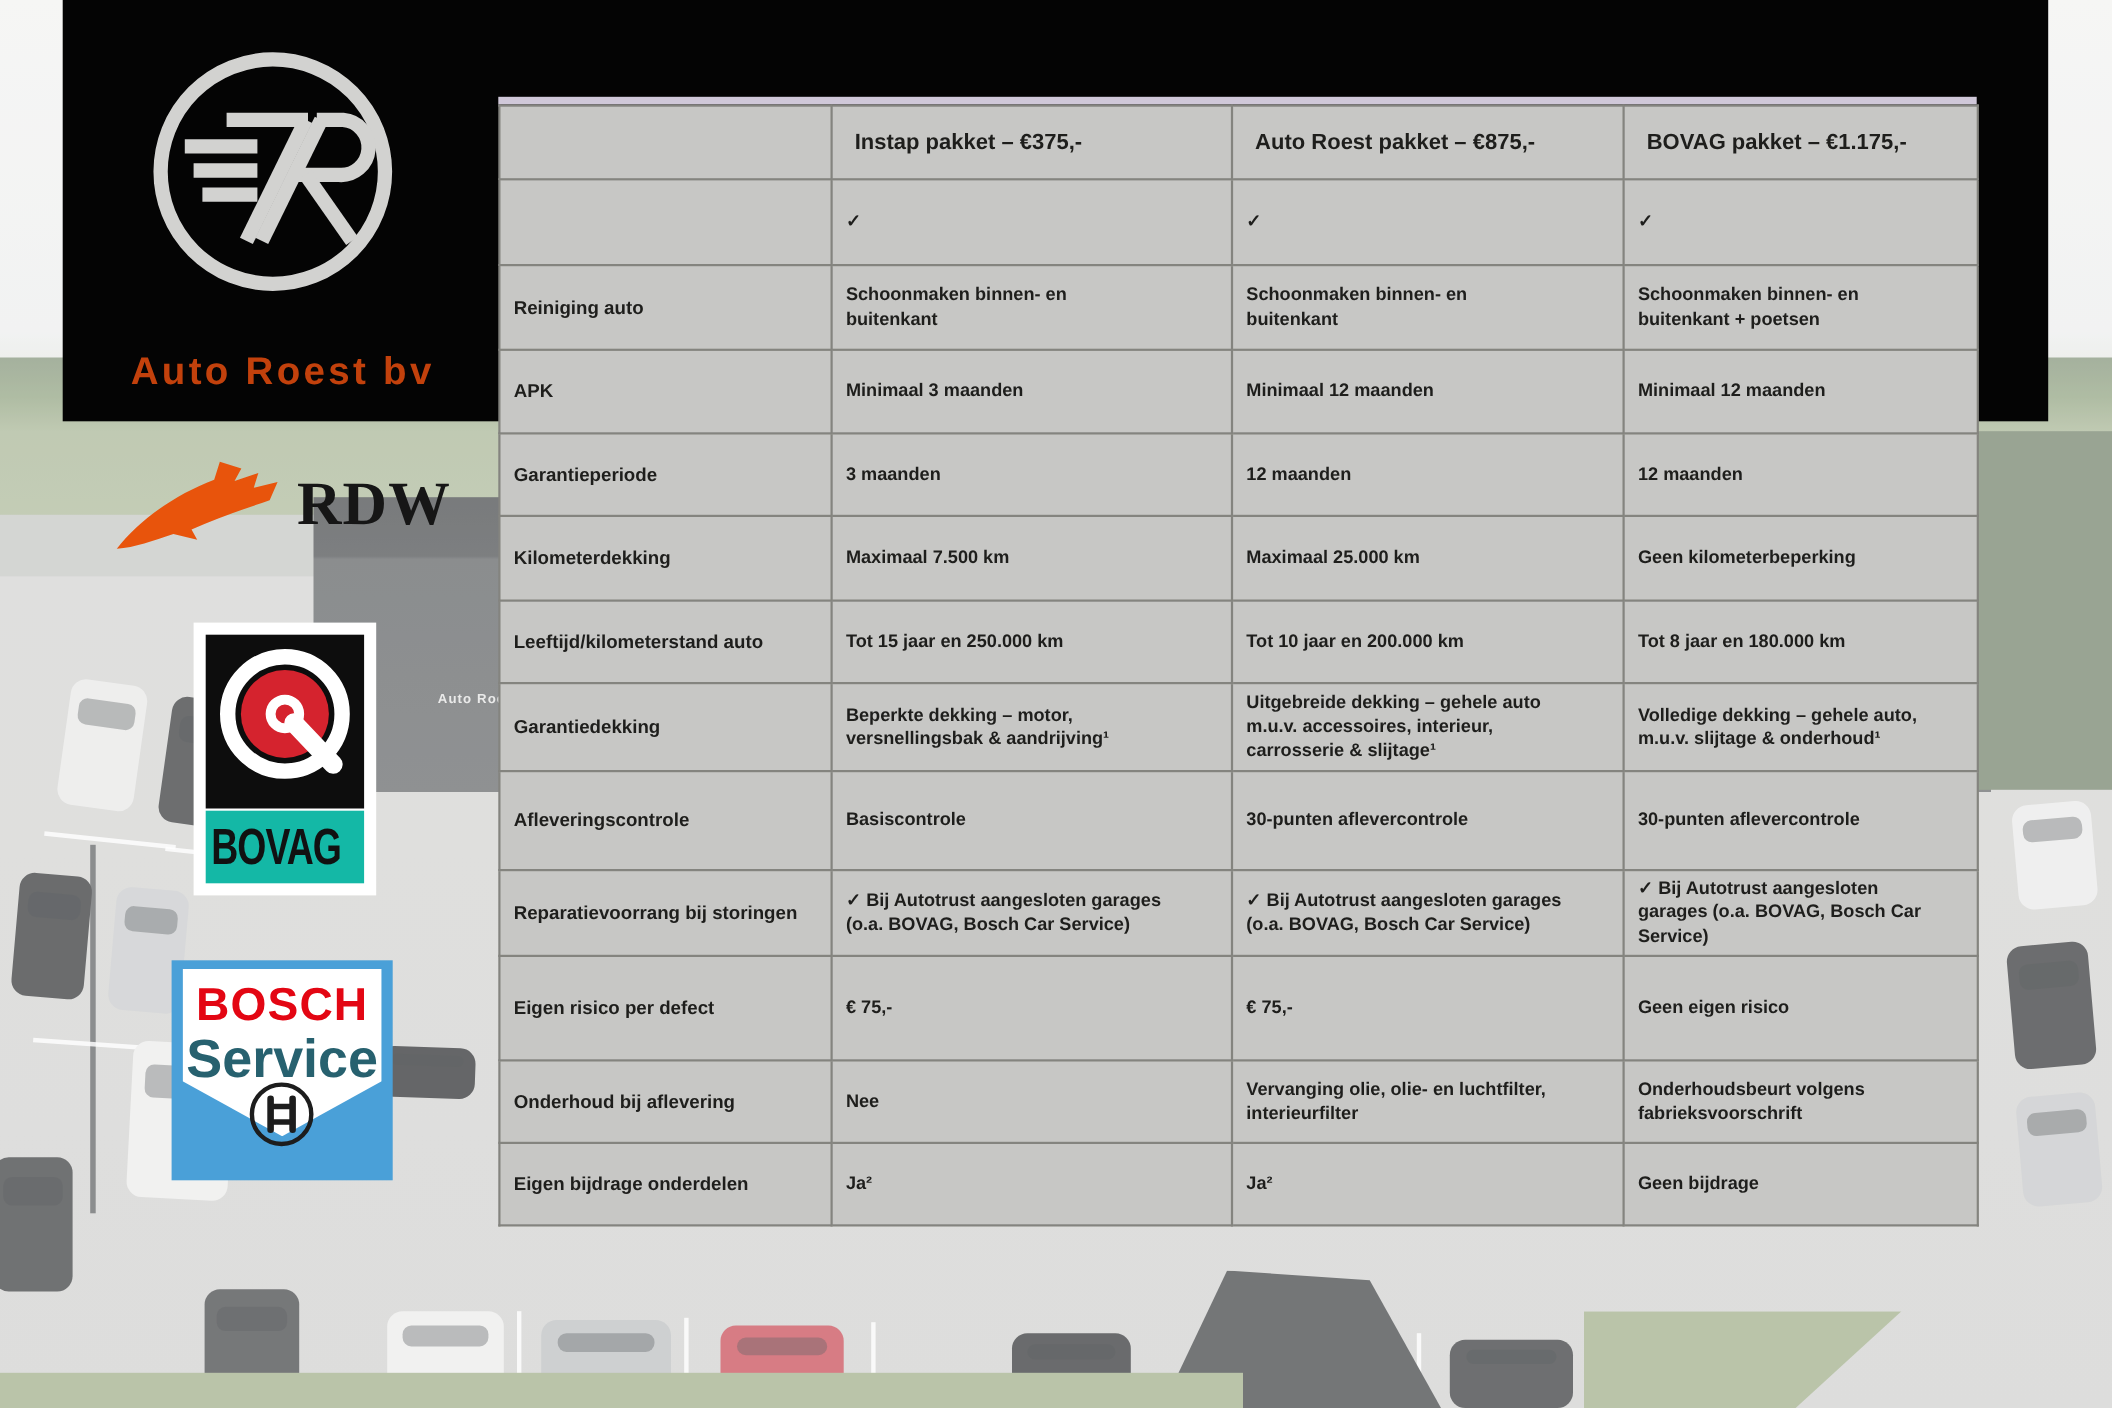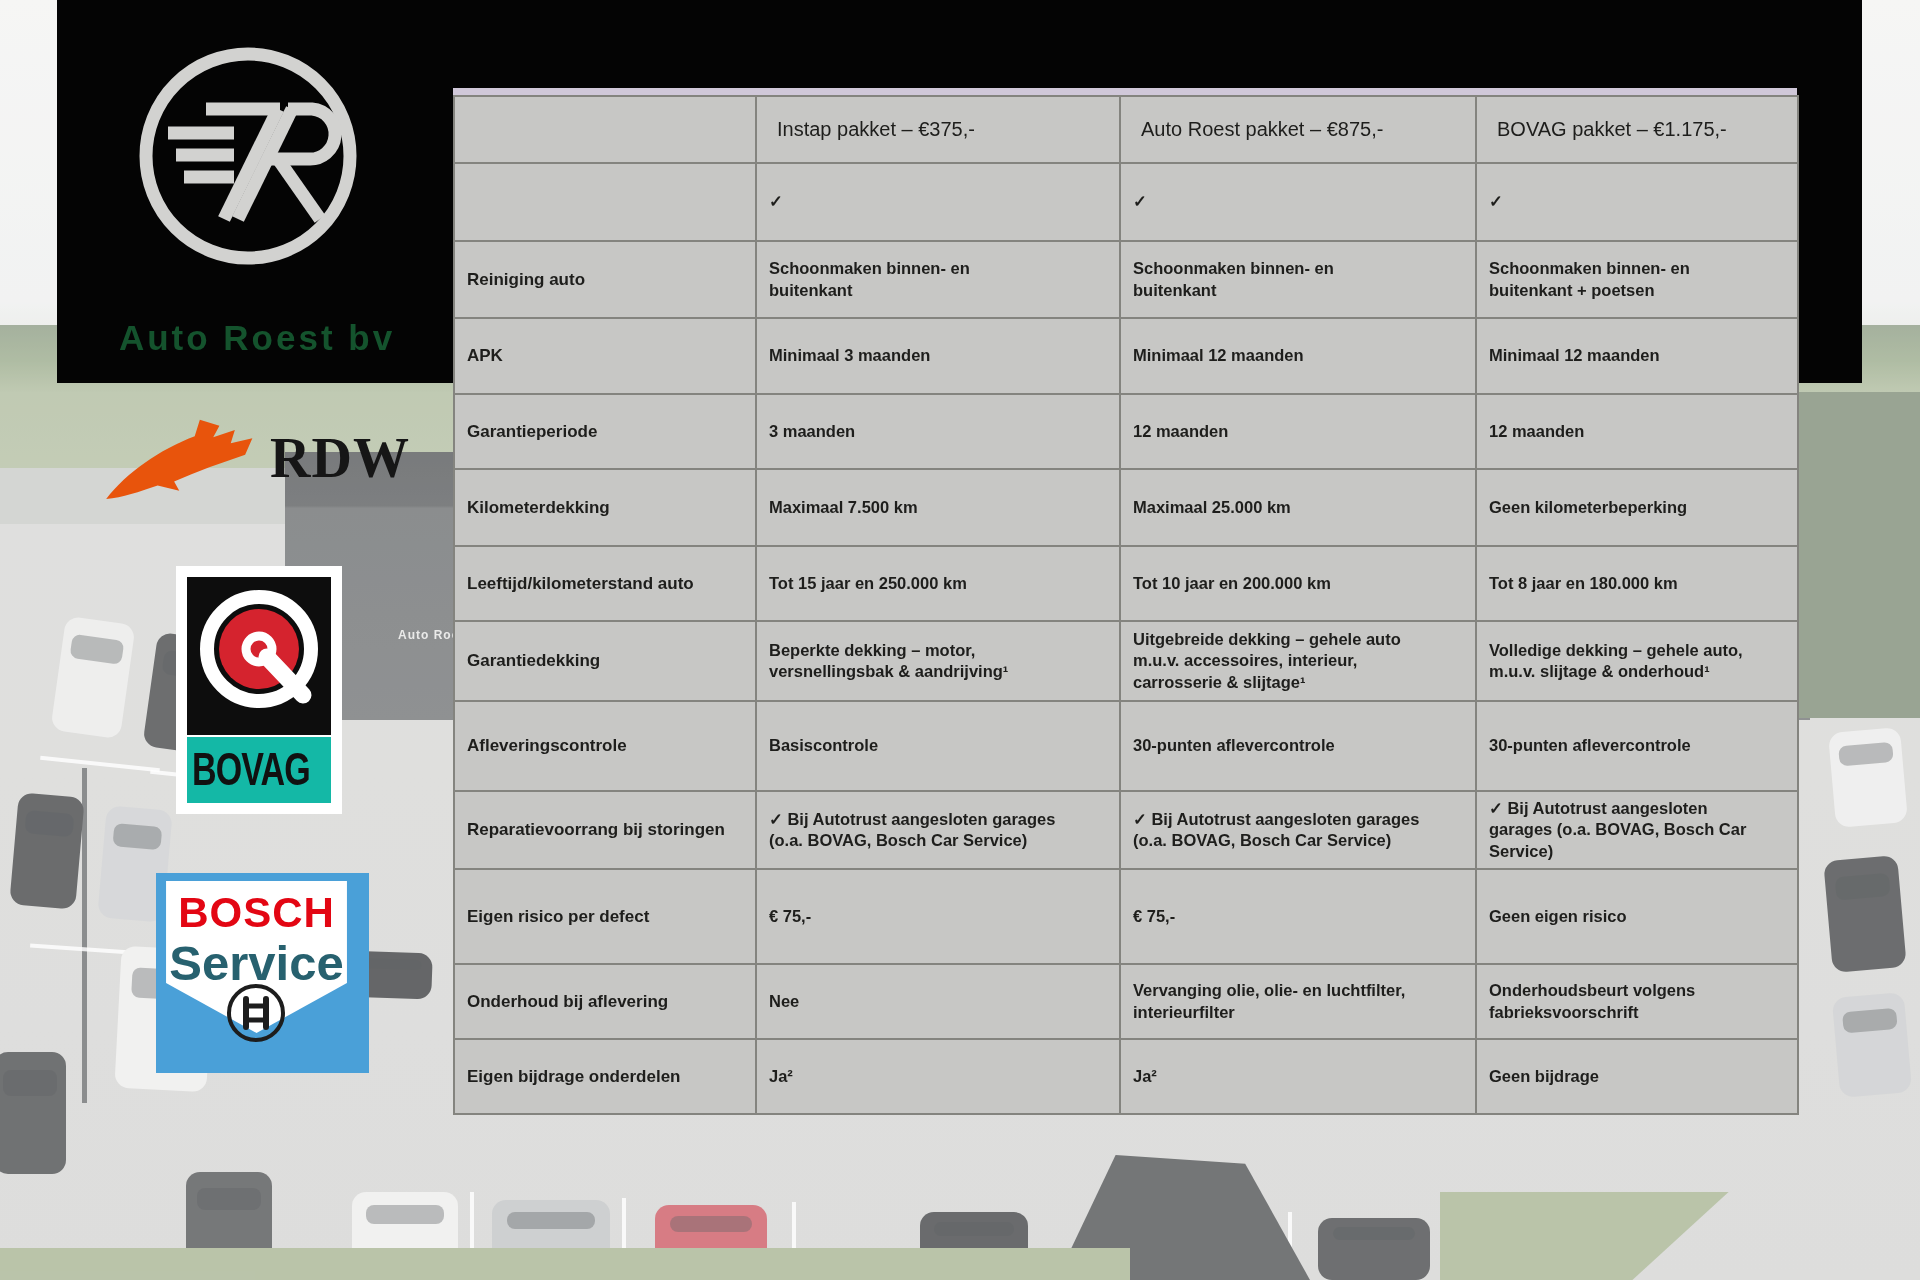--- a/index.html
+++ b/index.html
@@ -26,47 +26,47 @@
   .lamppost{position:absolute;left:82px;top:768px;width:5px;height:335px;background:#5a5c5e;}
   .car{position:absolute;border-radius:14px;}
   .car::before{content:"";position:absolute;left:13%;right:13%;top:15%;height:21%;
     background:rgba(28,33,38,.38);border-radius:8px;}
   .pline{position:absolute;background:rgba(255,255,255,.82);}
   .wash{position:absolute;inset:0;background:rgba(255,255,255,.30);}
   
   .band{position:absolute;left:57px;top:0;width:1805px;height:383px;background:#040404;z-index:4;}
   .ar-logo{position:absolute;left:128px;top:36px;width:240px;height:240px;z-index:5;}
   .ar-name{position:absolute;left:57px;top:318px;width:400px;text-align:center;z-index:5;
-    color:#14532d;font-size:35px;font-weight:bold;letter-spacing:3px;white-space:nowrap;}
+    color:#c2410c;font-size:35px;font-weight:bold;letter-spacing:3px;white-space:nowrap;}
   
   .rdw{position:absolute;left:100px;top:408px;width:310px;height:110px;z-index:5;}
   .rdw svg{position:absolute;left:0;top:8px;}
   .rdw-text{position:absolute;left:170px;top:18px;font-family:"Liberation Serif",serif;
     font-weight:bold;font-size:56px;color:#161616;letter-spacing:1px;}
   .bovag{position:absolute;left:176px;top:566px;width:166px;height:248px;background:#fff;z-index:5;
     padding:0;box-sizing:border-box;}
   .bovag-black{position:absolute;left:11px;top:11px;width:144px;height:158px;background:#0d0d0d;}
   .bovag-yellow{position:absolute;left:11px;top:171px;width:144px;height:66px;background:#14b8a6;
     display:flex;align-items:center;justify-content:flex-start;}
   .bovag-word{font-weight:bold;font-size:37px;color:#111;transform:scale(.92,1.25);letter-spacing:-1px;}
-  .bosch{position:absolute;left:156px;top:873px;width:201px;height:200px;background:#4aa0d8;z-index:5;padding-left:12px;}
+  .bosch{position:absolute;left:156px;top:873px;width:201px;height:200px;background:#4aa0d8;z-index:5;}
   .bosch-shield{position:absolute;left:0;top:0;width:201px;height:200px;background:#fff;
     clip-path:polygon(5% 4%,95% 4%,95% 55%,50% 80%,5% 55%);}
   .bosch-line1{position:absolute;left:0;top:16px;width:201px;text-align:center;
     color:#e30613;font-weight:bold;font-size:42px;letter-spacing:1px;}
   .bosch-line2{position:absolute;left:0;top:62px;width:201px;text-align:center;
     color:#27616f;font-weight:bold;font-size:49px;}
   .bosch-emblem{position:absolute;left:68px;top:108px;}
   
   .cmp-wrap{position:absolute;left:453px;top:88px;width:1344px;height:1100px;z-index:6;
     border-top:7px solid #d0c8d9;}
   table.cmp{border-collapse:collapse;table-layout:fixed;width:1344px;}
   .cmp td,.cmp th{background:#c7c7c5;border:2px solid #84847f;vertical-align:middle;
     text-align:left;padding:6px 10px 6px 12px;color:#1e1e1c;}
-  .cmp th{font-size:20px;font-weight:normal;padding-left:20px;}
+  .cmp th{font-size:20px;font-weight:bold;padding-left:20px;}
   .cmp td.lbl{font-size:17px;font-weight:bold;white-space:nowrap;}
   .cmp td.val{font-size:16.5px;font-weight:bold;line-height:1.3;white-space:pre-line;}
   .cmp tr:nth-child(1){height:67px}
   .cmp tr:nth-child(2){height:78px}
   .cmp tr:nth-child(3){height:77px}
   .cmp tr:nth-child(4){height:76px}
   .cmp tr:nth-child(5){height:75px}
   .cmp tr:nth-child(6){height:77px}
   .cmp tr:nth-child(7){height:75px}
   .cmp tr:nth-child(8){height:80px}

